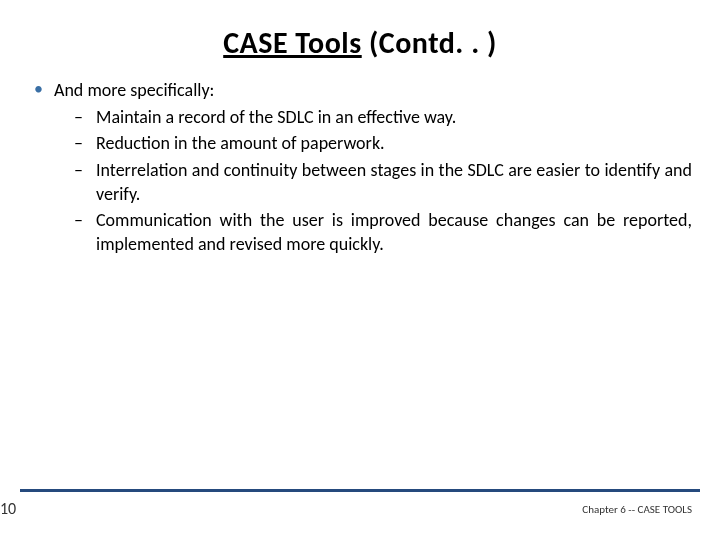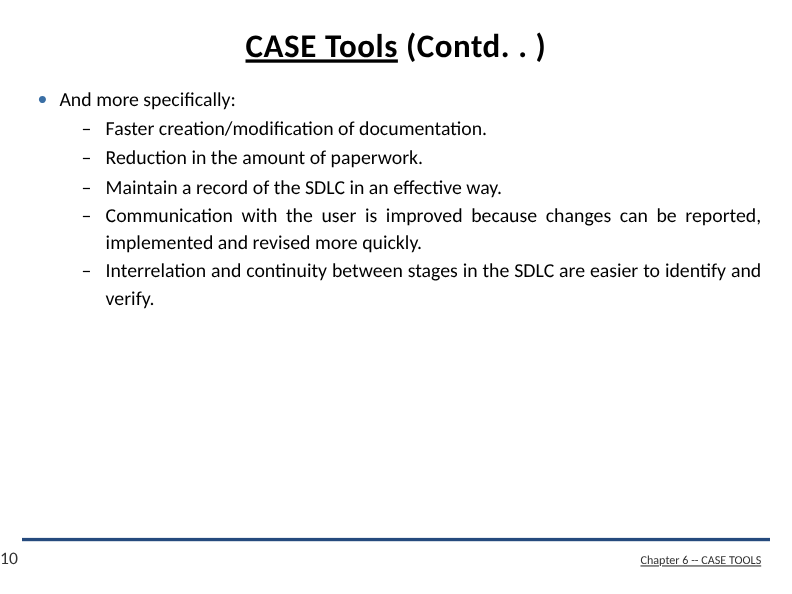--- a/index.html
+++ b/index.html
@@ -84,41 +84,39 @@
     text-align: left;
     font-size: 16px;
     color: #333;
   }
   .chapter {
     position: absolute;
     right: 28px;
     bottom: 24px;
     font-size: 11px;
     color: #333;
-    text-decoration: underline;
   }
 </style>
 </head>
 <body>
 
 <div class="slide">
 
   <h1 class="title">
     <span class="underlined">CASE Tools</span><span> (Contd. . )</span>
   </h1>
 
   <ul class="outer-list">
     <li>
       <span>And more specifically:</span>
       <ul class="inner-list">
-        <li>Faster creation/modification of documentation.</li>
+        <li>Maintain a record of the SDLC in an effective way.</li>
         <li>Reduction in the amount of paperwork.</li>
-        <li>Maintain a record of the SDLC in an effective way.</li>
+        <li>Interrelation and continuity between stages in the SDLC are easier to identify and verify.</li>
         <li>Communication with the user is improved because changes can be reported, implemented and revised more quickly.</li>
-        <li>Interrelation and continuity between stages in the SDLC are easier to identify and verify.</li>
       </ul>
     </li>
   </ul>
 
   <div class="footer-line"></div>
   <div class="page-num">10</div>
   <div class="chapter">Chapter 6 -- CASE TOOLS</div>
 
 </div>
 

